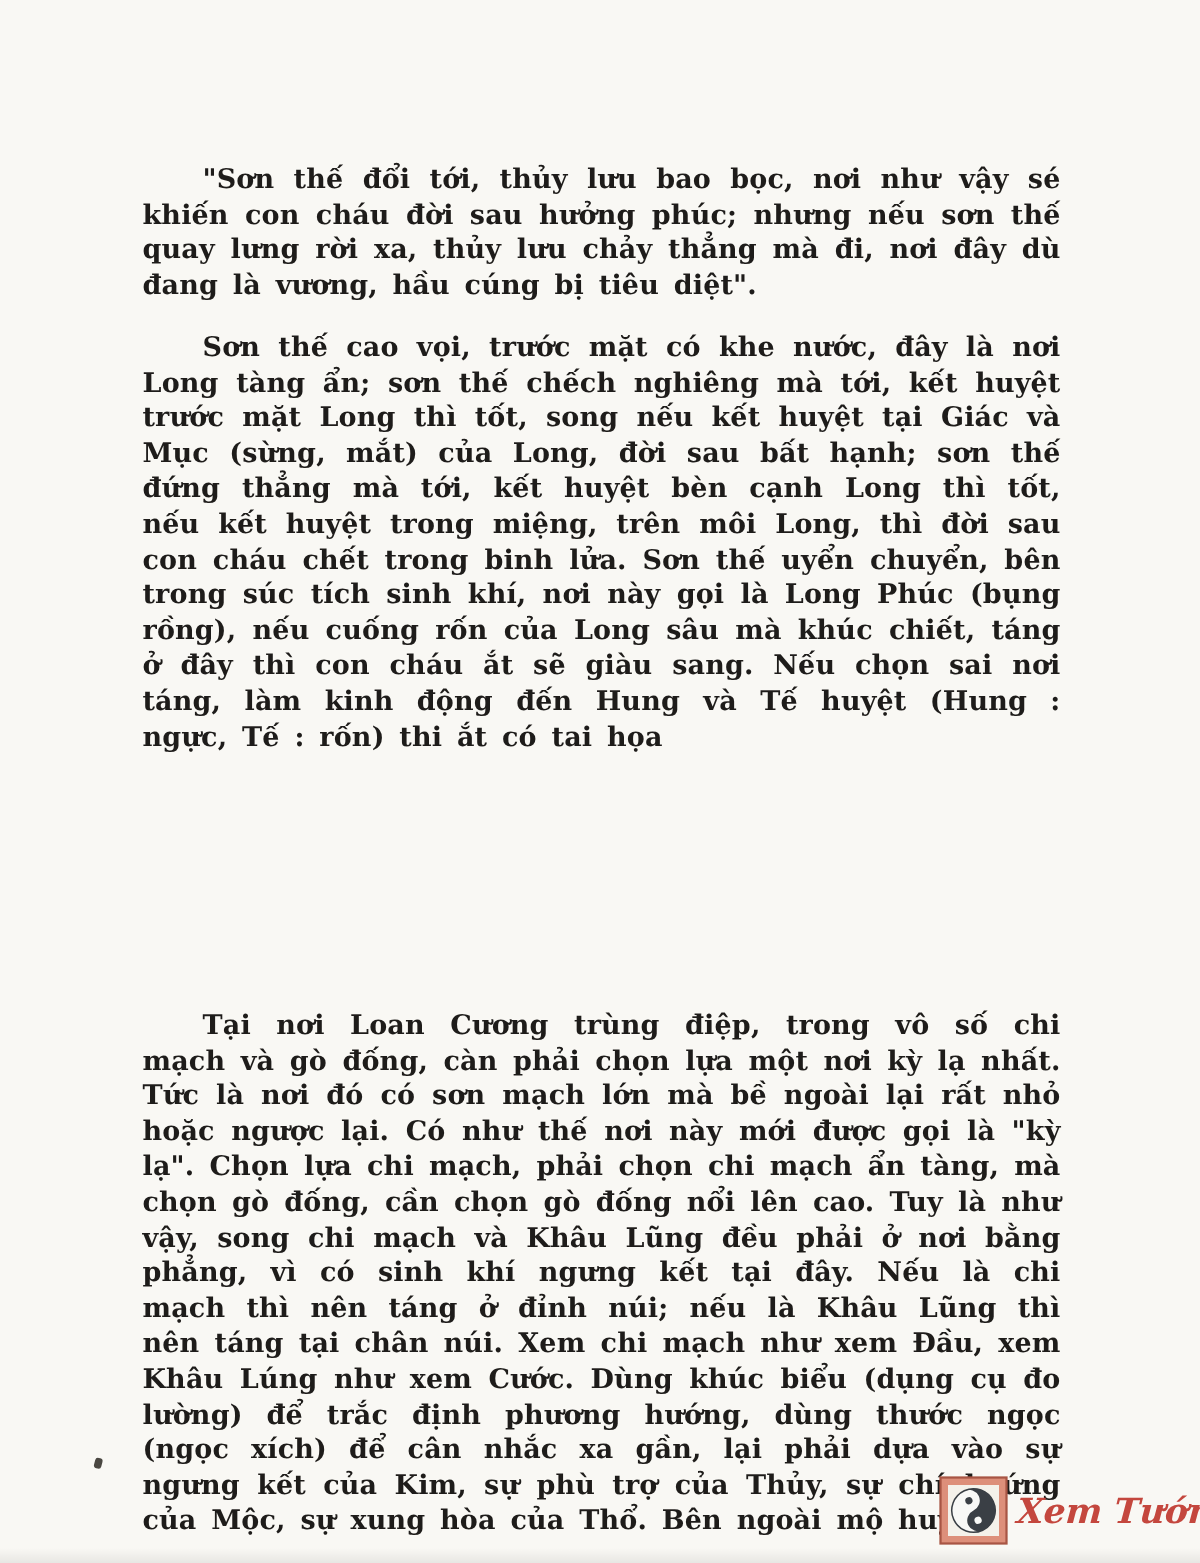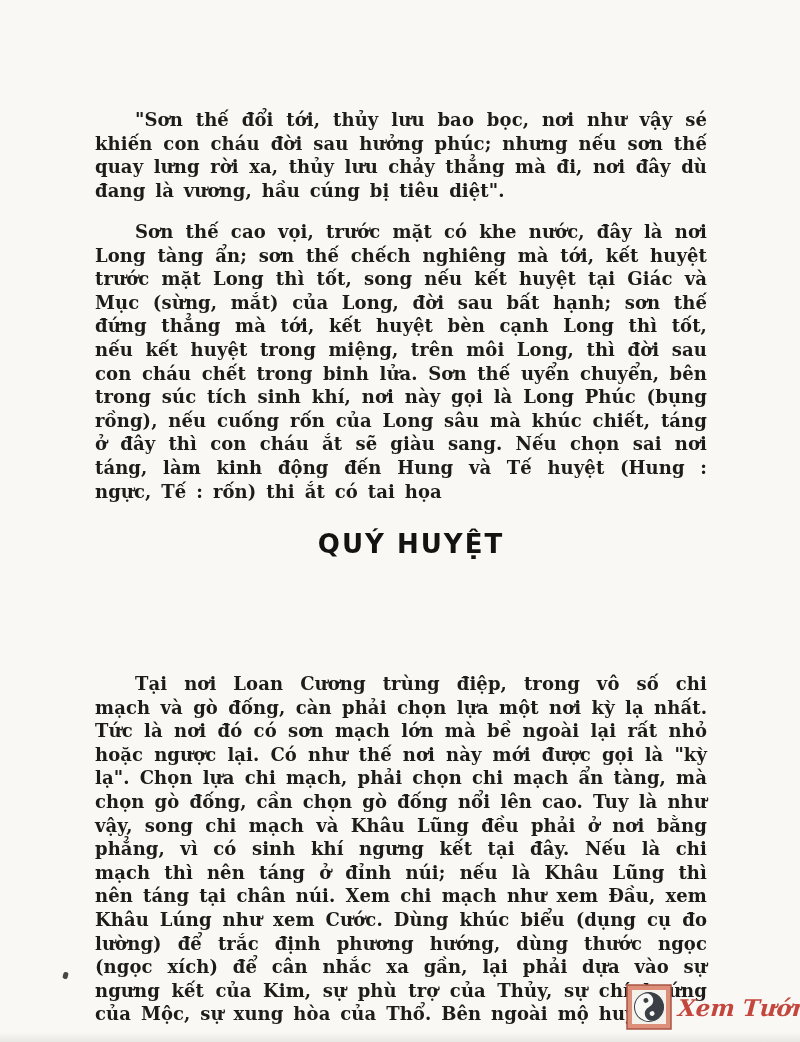--- a/index.html
+++ b/index.html
@@ -98,21 +98,20 @@
 </style>
 </head>
 <body>
 
 <div class="page">
 
   <p class="body-para para-1">"Sơn thế đổi tới, thủy lưu bao bọc, nơi như vậy sé khiến con cháu đời sau hưởng phúc; nhưng nếu sơn thế quay lưng rời xa, thủy lưu chảy thẳng mà đi, nơi đây dù đang là vương, hầu cúng bị tiêu diệt".</p>
 
   <p class="body-para para-2">Sơn thế cao vọi, trước mặt có khe nước, đây là nơi Long tàng ẩn; sơn thế chếch nghiêng mà tới, kết huyệt trước mặt Long thì tốt, song nếu kết huyệt tại Giác và Mục (sừng, mắt) của Long, đời sau bất hạnh; sơn thế đứng thẳng mà tới, kết huyệt bèn cạnh Long thì tốt, nếu kết huyệt trong miệng, trên môi Long, thì đời sau con cháu chết trong binh lửa. Sơn thế uyển chuyển, bên trong súc tích sinh khí, nơi này gọi là Long Phúc (bụng rồng), nếu cuống rốn của Long sâu mà khúc chiết, táng ở đây thì con cháu ắt sẽ giàu sang. Nếu chọn sai nơi táng, làm kinh động đến Hung và Tế huyệt (Hung : ngực, Tế : rốn) thi ắt có tai họa</p>
 
-  <h1 class="section-heading">QUÝ HUYỆT</h1>
 
 
   <p class="body-para para-4">Tại nơi Loan Cương trùng điệp, trong vô số chi mạch và gò đống, càn phải chọn lựa một nơi kỳ lạ nhất. Tức là nơi đó có sơn mạch lớn mà bề ngoài lại rất nhỏ hoặc ngược lại. Có như thế nơi này mới được gọi là "kỳ lạ". Chọn lựa chi mạch, phải chọn chi mạch ẩn tàng, mà chọn gò đống, cần chọn gò đống nổi lên cao. Tuy là như vậy, song chi mạch và Khâu Lũng đều phải ở nơi bằng phẳng, vì có sinh khí ngưng kết tại đây. Nếu là chi mạch thì nên táng ở đỉnh núi; nếu là Khâu Lũng thì nên táng tại chân núi. Xem chi mạch như xem Đầu, xem Khâu Lúng như xem Cước. Dùng khúc biểu (dụng cụ đo lường) để trắc định phương hướng, dùng thước ngọc (ngọc xích) để cân nhắc xa gần, lại phải dựa vào sự ngưng kết của Kim, sự phù trợ của Thủy, sự chính ứng của Mộc, sự xung hòa của Thổ. Bên ngoài mộ huyệt</p>
 
   <div class="scan-speck"></div>
 
   <div class="page-number">86</div>
 
   <div class="watermark">
     <svg class="watermark-icon" viewBox="0 0 46 46">

